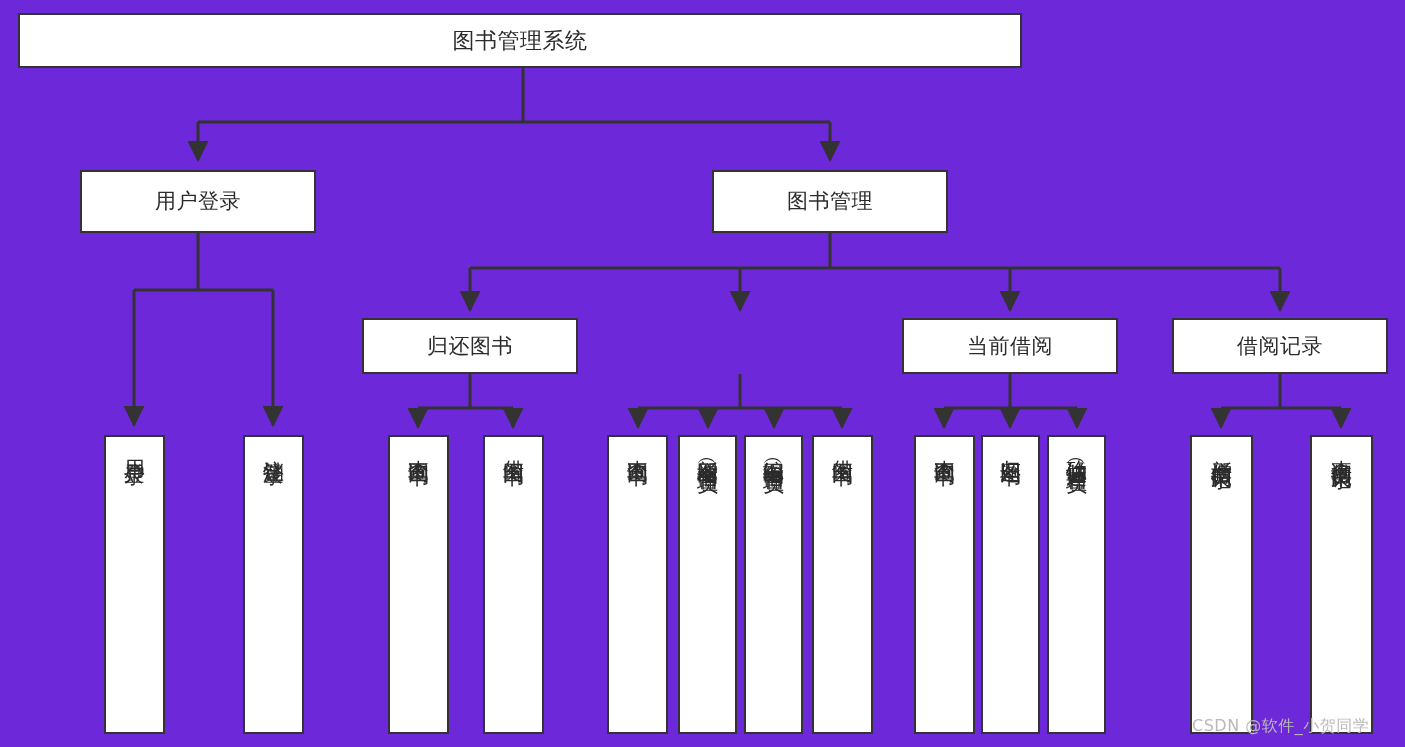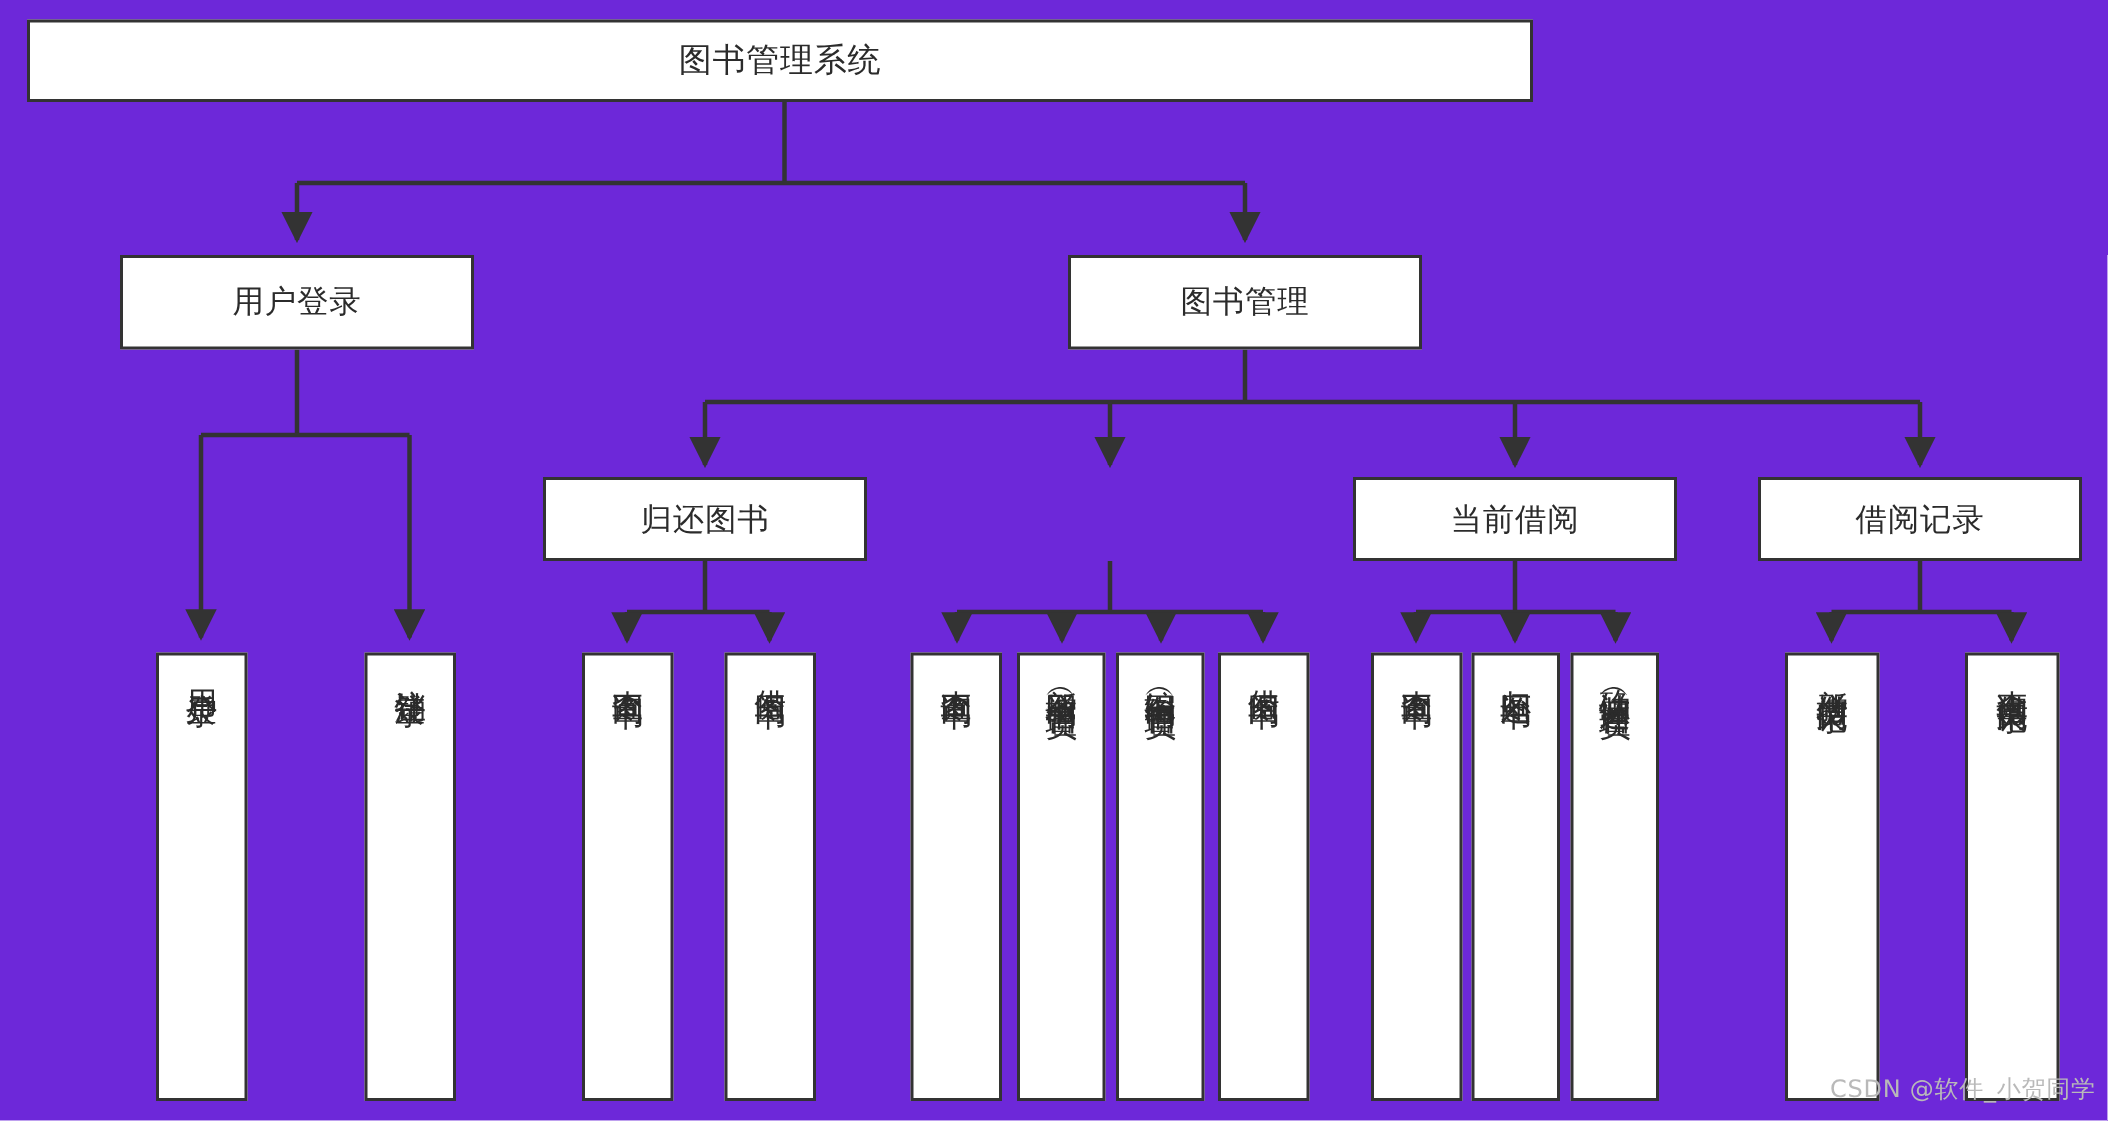--- a/index.html
+++ b/index.html
@@ -72,21 +72,20 @@
   .watermark {
     position: absolute;
     left: 1192px;
     top: 716px;
     font-size: 16px;
     color: #b9b9b9;
     letter-spacing: 0.5px;
     white-space: nowrap;
     z-index: 5;
     font-family: "DejaVu Sans", "Liberation Sans", sans-serif;
-    padding-left: 28px;
   }
 </style>
 </head>
 <body>
 
 <div id="diagram-root">
 
   <svg id="edge-layer" viewBox="0 0 1405 747" xmlns="http://www.w3.org/2000/svg">
     <defs>
       <marker id="arrow" viewBox="0 0 10 10" refX="9" refY="5" markerWidth="7" markerHeight="7" orient="auto-start-reverse">

